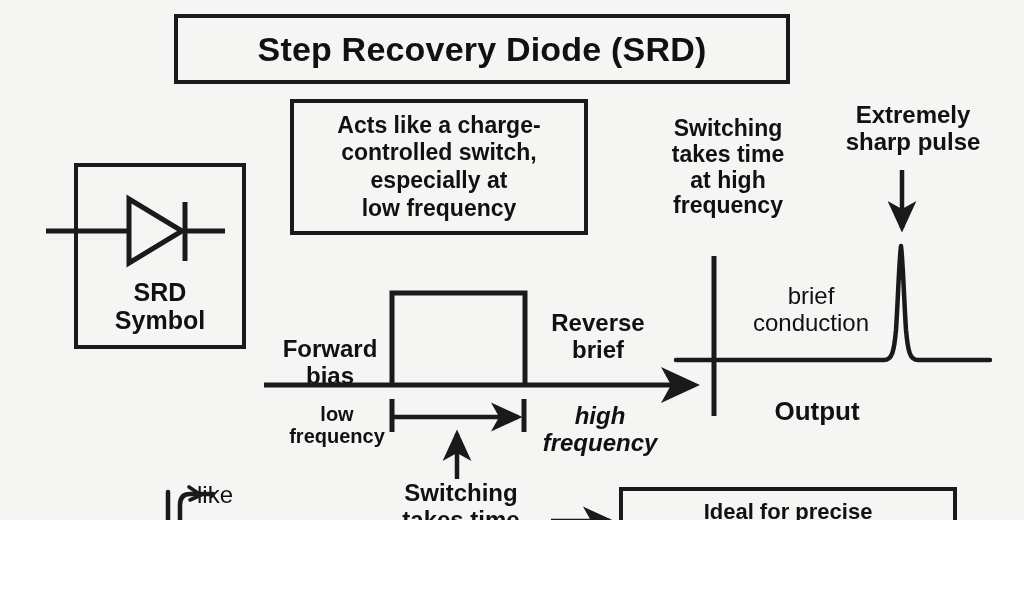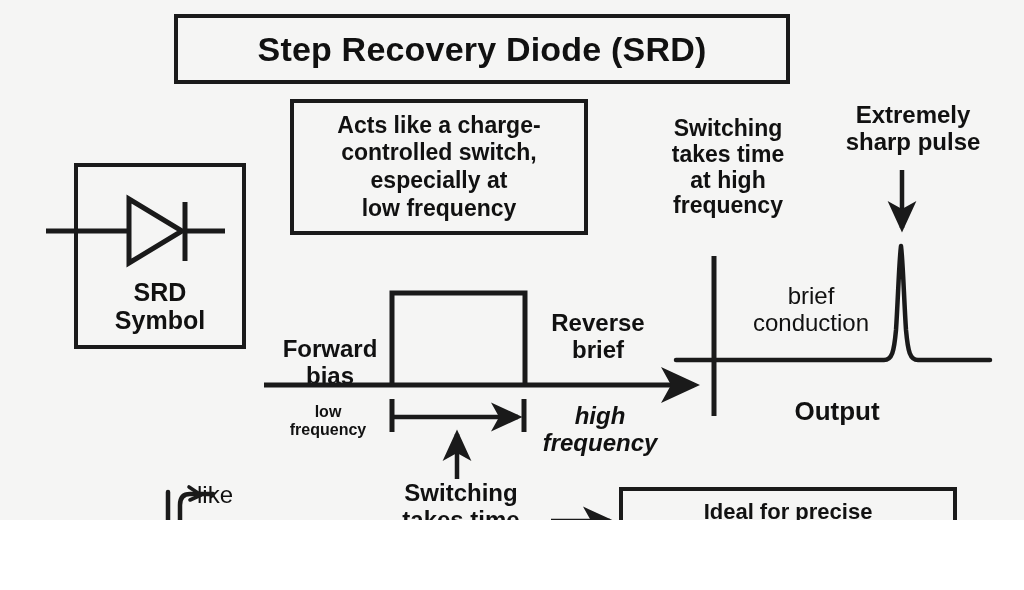--- a/index.html
+++ b/index.html
@@ -60,29 +60,29 @@
   #srd-box {
     left: 74px; top: 163px; width: 172px; height: 186px;
   }
   #srd-caption {
     left: 74px; top: 278px; width: 172px;
     font-size: 25px; font-weight: 700; line-height: 1.12;
   }
   #lbl-input   { left: 330px; top: 252px; width: 130px; font-size: 25px; }
   #lbl-forward { left: 266px; top: 310px; width: 128px; font-size: 24px; margin-top: 26px; }
   #lbl-reverse { left: 534px; top: 310px; width: 128px; font-size: 24px; }
-  #lbl-lowfreq { left: 252px; top: 403px; width: 152px; font-size: 16px; }
+  #lbl-lowfreq { left: 261px; top: 403px; width: 152px; font-size: 20px; }
   #lbl-highfreq{ left: 529px; top: 403px; width: 142px; font-size: 24px; font-style: italic; }
   #lbl-switch-high { left: 345px; top: 480px; width: 232px; font-size: 24px; }
   #lbl-like    { left: 197px; top: 482px; width: 70px; font-size: 24px; text-align: left; }
   #lbl-bfreq   { left: 192px; top: 528px; width: 150px; font-size: 24px; text-align: left; }
   #lbl-switch-takes { left: 648px; top: 116px; width: 160px; font-size: 23px; }
   #lbl-sharp   { left: 818px; top: 102px; width: 190px; font-size: 24px; }
   #lbl-brief   { left: 728px; top: 283px; width: 166px; font-size: 24px; }
-  #lbl-output  { left: 762px; top: 397px; width: 150px; font-size: 26px; text-align: center; }
+  #lbl-output  { left: 742px; top: 397px; width: 150px; font-size: 26px; text-align: center; }
 </style>
 </head>
 <body>
 
 <div id="canvas">
 
   <div class="box" id="title-box">Step Recovery Diode (SRD)</div>
 
   <div class="box lbl" id="switch-box">Acts like a charge-
 controlled switch,

